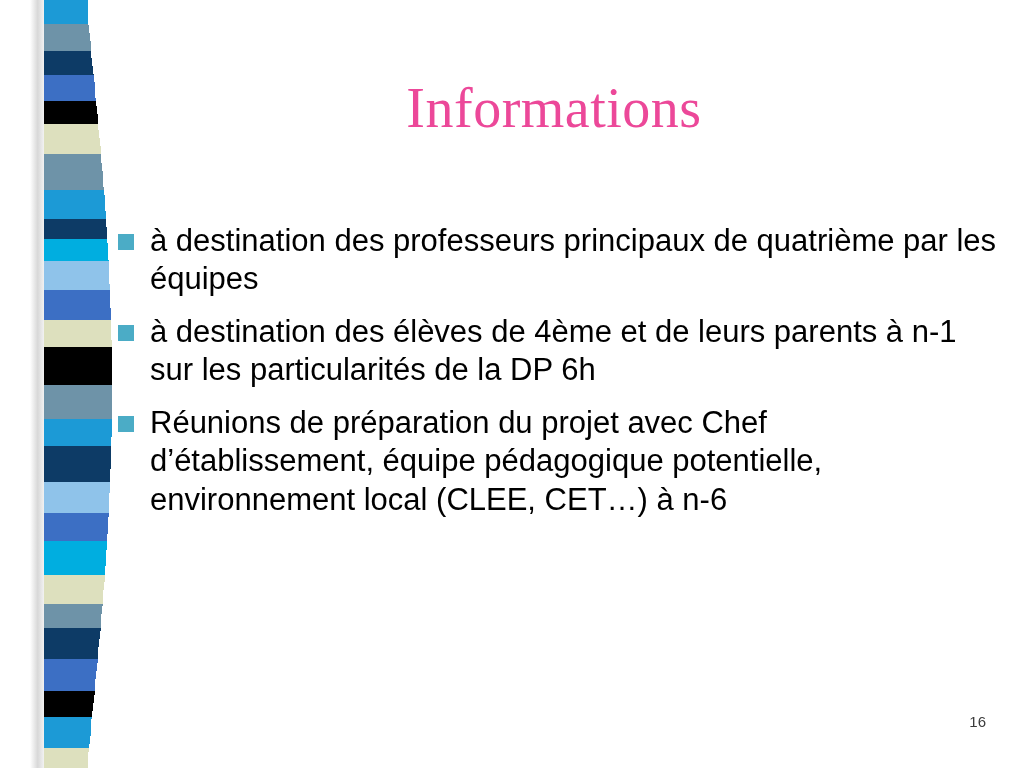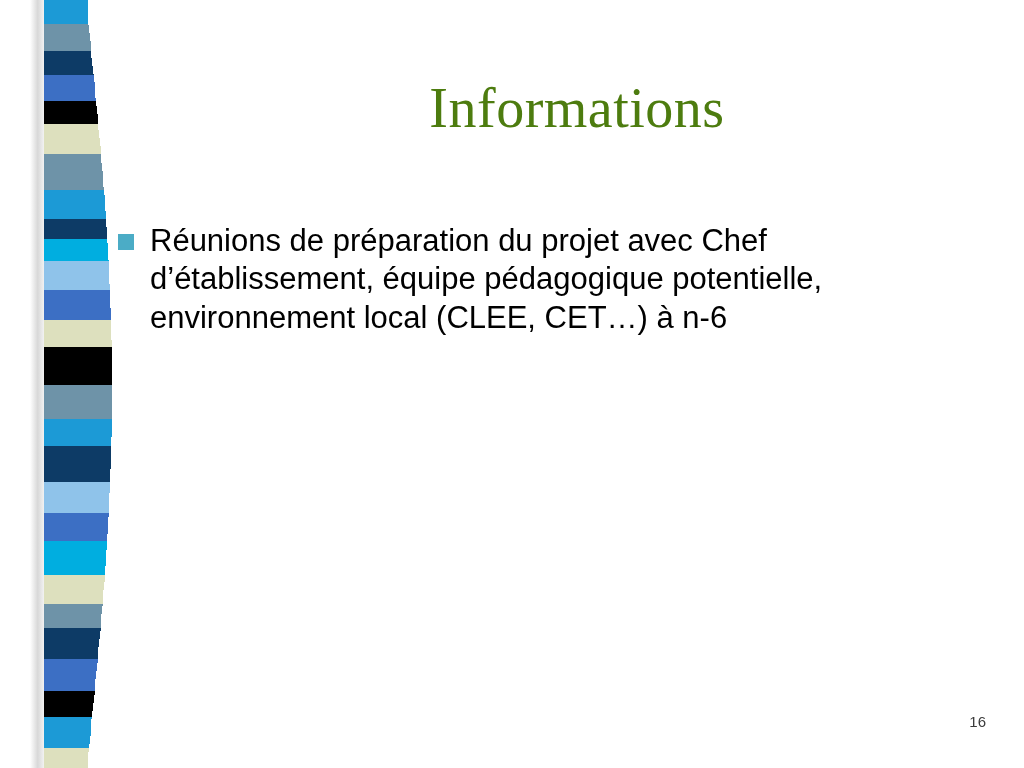--- a/index.html
+++ b/index.html
@@ -62,28 +62,28 @@
   .band-curve {
     position: absolute;
     top: 0;
     height: 768px;
     background: #ffffff;
   }
 
   
   .title {
     position: absolute;
-    left: 147px;
+    left: 124px;
     top: 78px;
     width: 860px;
     text-align: center;
     font-family: "Liberation Serif", serif;
     font-size: 56px;
     line-height: 1.1;
-    color: #4d7c0f;
+    color: #ec4899;
     letter-spacing: 0.5px;
   }
 
   
   .content {
     position: absolute;
     left: 118px;
     top: 222px;
     width: 880px;
   }
@@ -250,21 +250,29 @@
       </div>
     <div class="band-mask-left"></div>
     <div class="band-mask-left-shade"></div>
     <div class="band-curve" id="band-curve-right" style="left: 120px; width: 0px;"></div>
   </div>
 
   <div class="title">Informations</div>
 
   <div class="content">
 
-
+    <div class="bullet-row">
+      <span class="bullet-marker"></span>
+      <span class="bullet-text">à destination des professeurs principaux de quatrième par les équipes</span>
+    </div>
+
+    <div class="bullet-row">
+      <span class="bullet-marker"></span>
+      <span class="bullet-text">à destination des élèves de 4ème et de leurs parents à n-1 sur les particularités de la DP 6h</span>
+    </div>
 
     <div class="bullet-row">
       <span class="bullet-marker"></span>
       <span class="bullet-text">Réunions de préparation du projet avec Chef d’établissement, équipe pédagogique potentielle, environnement local (CLEE, CET…) à n-6</span>
     </div>
 
 
   </div>
 
   <div class="slide-number">16</div>

